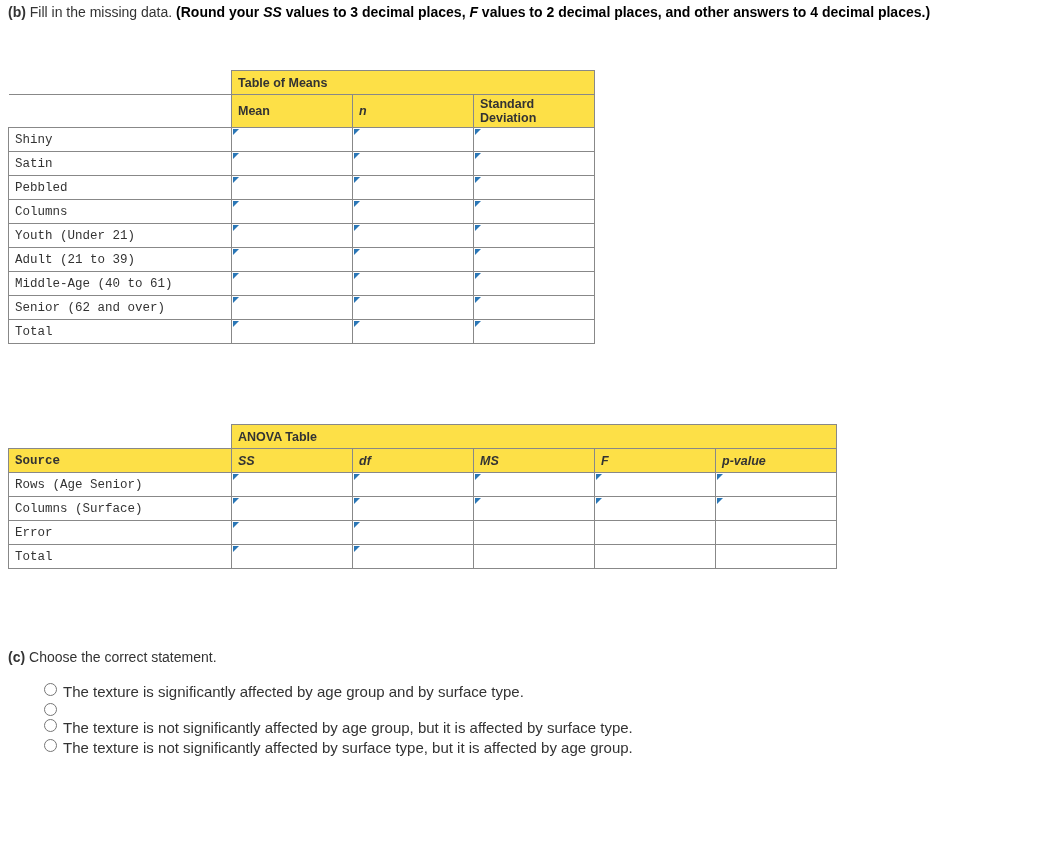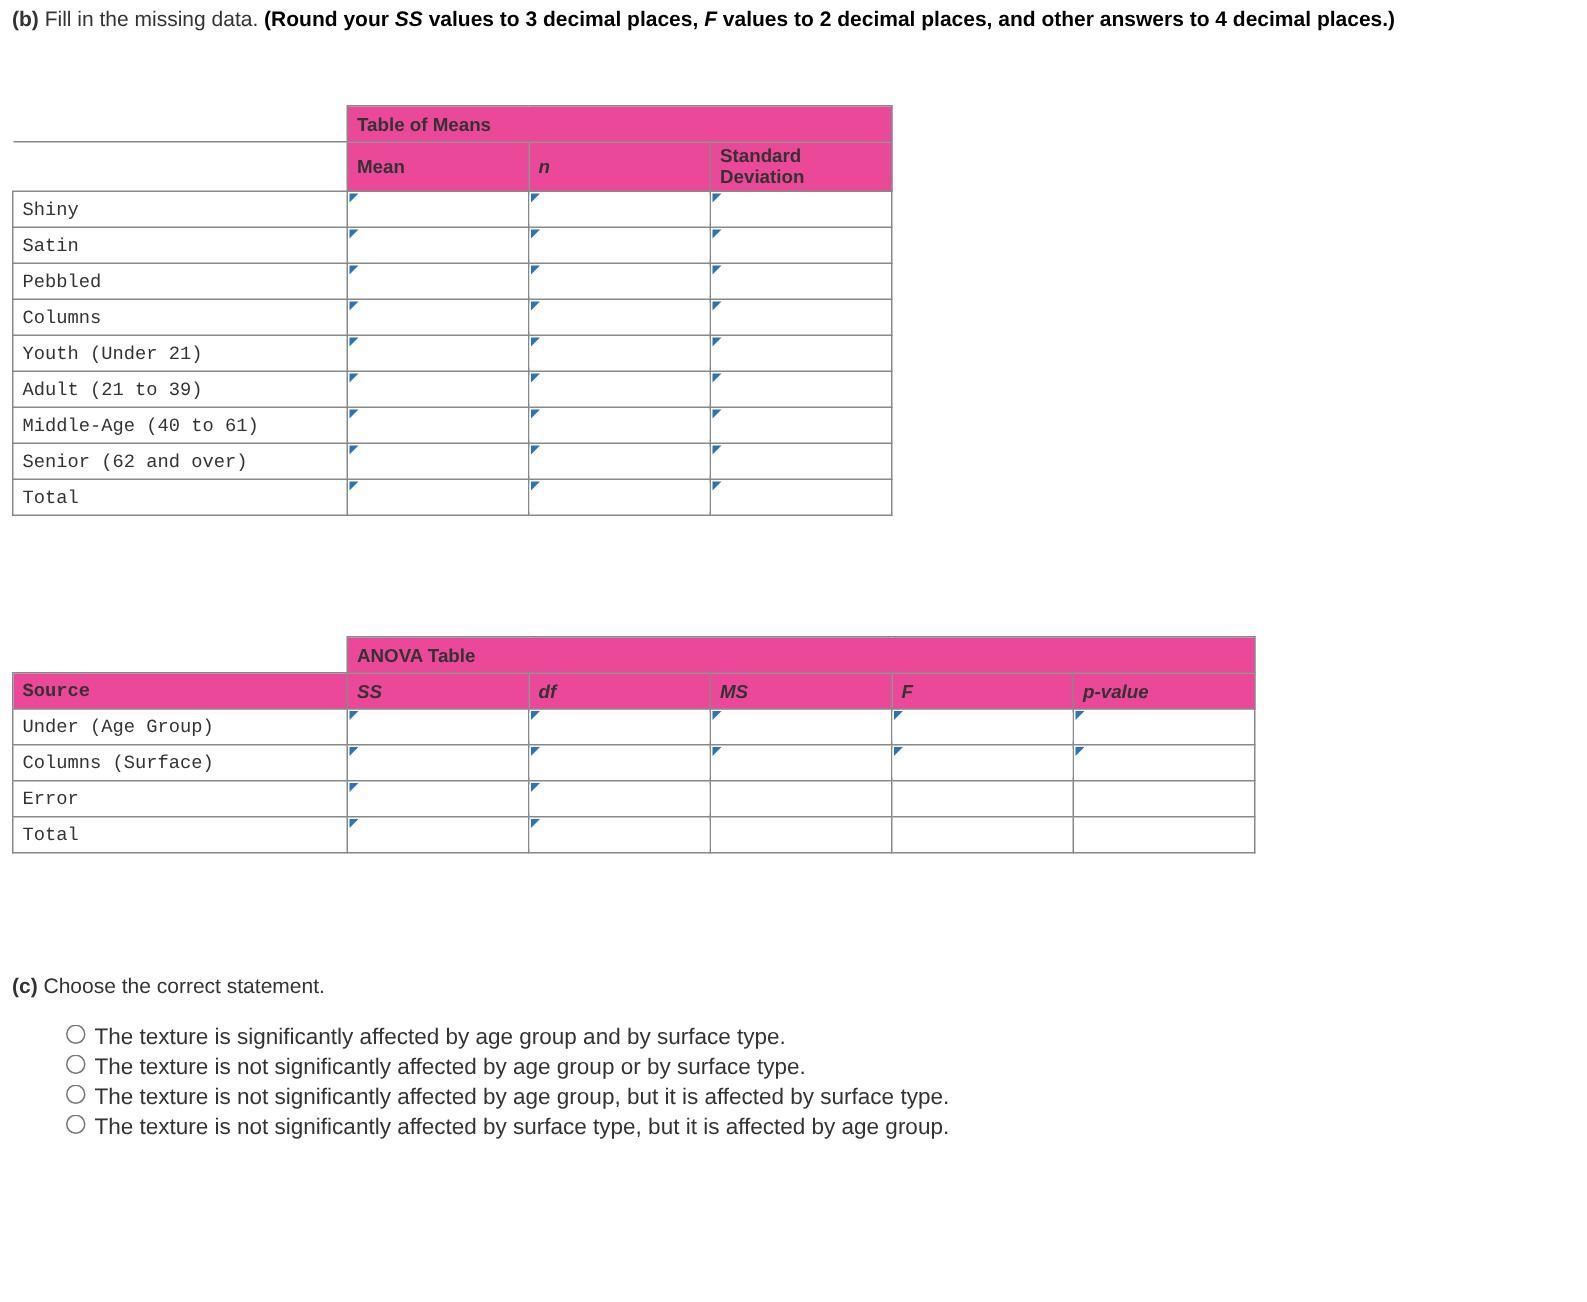--- a/index.html
+++ b/index.html
@@ -20,21 +20,21 @@
   border-collapse:collapse;
 }
 table td,table th{
   border:1px solid #888;
   font-size:12.5px;
   padding:2px 6px;
   height:19px;
   text-align:left;
 }
 th{
-  background:#ec4899;
+  background:#fde047;
   font-weight:bold;
   text-align:center;
 }
 .rowlabel{width:210px;font-family:Liberation Mono, monospace;}
 .means-col{width:108px;}
 .anova-col{width:108px;}
 .input-cell{
   position:relative;
   padding:0;
 }
@@ -156,21 +156,21 @@
     <th class="rowlabel">Source</th>
     <th class="anova-col"><span class="ital">SS</span></th>
     <th class="anova-col"><span class="ital">df</span></th>
     <th class="anova-col"><span class="ital">MS</span></th>
     <th class="anova-col"><span class="ital">F</span></th>
     <th class="anova-col"><span class="ital">p-value</span></th>
   </tr>
   </tbody>
     <tbody id="anova-body">
       <tr>
-        <td class="rowlabel">Under (Age Group)</td>
+        <td class="rowlabel">Rows (Age Senior)</td>
         <td class="anova-col input-cell"><input type="text" style=""></td>
         <td class="anova-col input-cell"><input type="text" style=""></td>
         <td class="anova-col input-cell"><input type="text" style=""></td>
         <td class="anova-col input-cell"><input type="text" style=""></td>
         <td class="anova-col input-cell"><input type="text" style=""></td>
       </tr>
       <tr>
         <td class="rowlabel">Columns (Surface)</td>
         <td class="anova-col input-cell"><input type="text" style=""></td>
         <td class="anova-col input-cell"><input type="text" style=""></td>
@@ -204,21 +204,20 @@
   <span>Choose the correct statement.</span>
 </div>
 
 <div class="radio-group" id="radio-group">
     <label class="radio-row">
       <input type="radio" name="partc" style="">
       <span>The texture is significantly affected by age group and by surface type.</span>
     </label>
     <label class="radio-row">
       <input type="radio" name="partc" style="">
-      <span>The texture is not significantly affected by age group or by surface type.</span>
     </label>
     <label class="radio-row">
       <input type="radio" name="partc" style="">
       <span>The texture is not significantly affected by age group, but it is affected by surface type.</span>
     </label>
     <label class="radio-row">
       <input type="radio" name="partc" style="">
       <span>The texture is not significantly affected by surface type, but it is affected by age group.</span>
     </label>
   </div>

